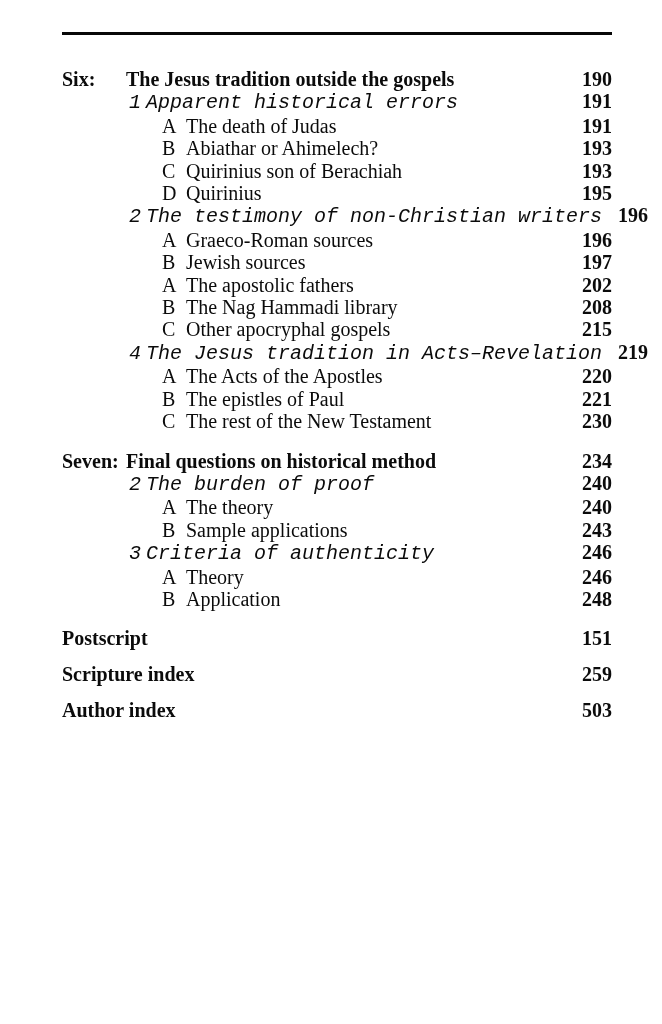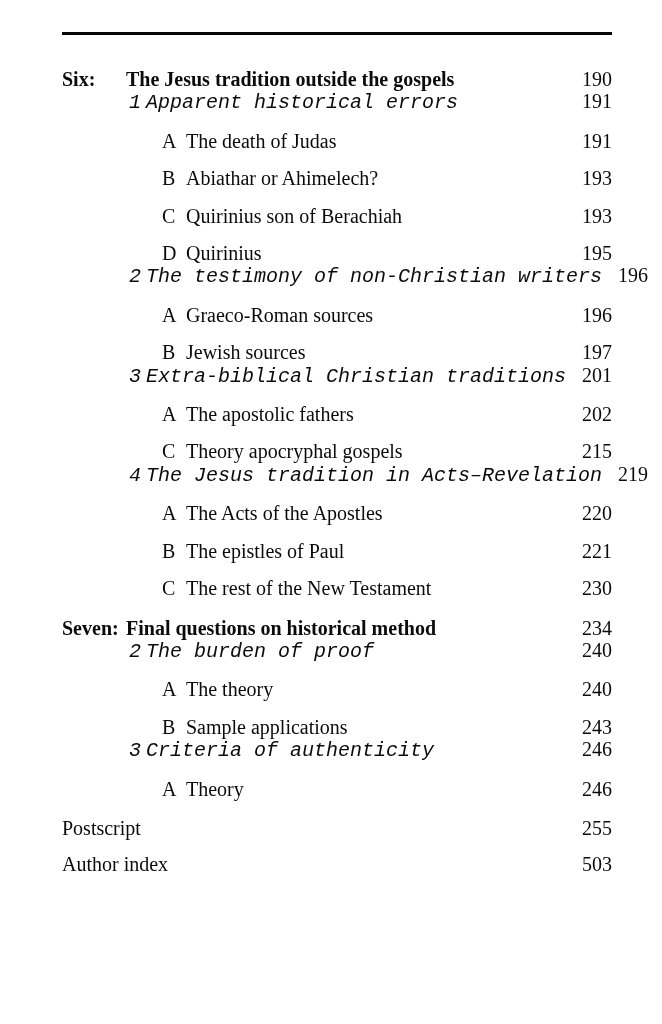--- a/index.html
+++ b/index.html
@@ -9,29 +9,29 @@
     font-family:"Liberation Serif","DejaVu Serif",serif;
     color:#0b0b0b;
     -webkit-font-smoothing:antialiased;
   }
   .page { position:absolute; left:62px; top:32px; width:550px; }
   .rule { height:3px; background:#070707; width:100%; }
   .toc { margin-top:33px; }
   .section { margin-bottom:17px; }
   .row { display:flex; align-items:baseline; line-height:22.4px; font-size:20px;justify-content:space-between; }
   .left { flex:1 1 auto; white-space:nowrap; }
-  .pg { flex:0 0 46px; text-align:right; font-style:normal; font-weight:normal; }
+  .pg { flex:0 0 46px; text-align:right; font-style:normal; font-weight:bold; }
   .chap-row .left { font-weight:bold; }
   .chap-label { display:inline-block; width:64px; }
   .row-num .left { padding-left:67px; font-style:italic;font-family:Liberation Mono, monospace; }
   .row-num .mk { display:inline-block; width:17px; }
-  .row-letter .left { padding-left:100px;margin-top:15px; }
+  .row-letter .left { padding-left:100px; }
   .row-letter .mk { display:inline-block; width:24px; }
   .backmatter { margin-bottom:13.5px; }
-  .backmatter .left { font-weight:normal; }
+  .backmatter .left { font-weight:bold; }
 </style>
 </head>
 <body>
 
 <div class="page">
   <div class="rule"></div>
 
   <div class="toc">
 
     <div class="section">
@@ -64,30 +64,30 @@
         <span class="pg">196</span>
       </div>
       <div class="row row-letter">
         <span class="left"><span class="mk">A</span><span class="ttl">Graeco-Roman sources</span></span>
         <span class="pg">196</span>
       </div>
       <div class="row row-letter">
         <span class="left"><span class="mk">B</span><span class="ttl">Jewish sources</span></span>
         <span class="pg">197</span>
       </div>
-      <div class="row row-num">
-        <span class="left"><span class="mk">3</span><span class="ttl">Extra-biblical Christian traditions</span></span>
-        <span class="pg">201</span>
-      </div>
       <div class="row row-letter">
         <span class="left"><span class="mk">A</span><span class="ttl">The apostolic fathers</span></span>
         <span class="pg">202</span>
       </div>
       <div class="row row-letter">
-        <span class="left"><span class="mk">C</span><span class="ttl">Theory apocryphal gospels</span></span>
+        <span class="left"><span class="mk">B</span><span class="ttl">The Nag Hammadi library</span></span>
+        <span class="pg">208</span>
+      </div>
+      <div class="row row-letter">
+        <span class="left"><span class="mk">C</span><span class="ttl">Other apocryphal gospels</span></span>
         <span class="pg">215</span>
       </div>
       <div class="row row-num">
         <span class="left"><span class="mk">4</span><span class="ttl">The Jesus tradition in Acts–Revelation</span></span>
         <span class="pg">219</span>
       </div>
       <div class="row row-letter">
         <span class="left"><span class="mk">A</span><span class="ttl">The Acts of the Apostles</span></span>
         <span class="pg">220</span>
       </div>
@@ -119,25 +119,33 @@
         <span class="pg">243</span>
       </div>
       <div class="row row-num">
         <span class="left"><span class="mk">3</span><span class="ttl">Criteria of authenticity</span></span>
         <span class="pg">246</span>
       </div>
       <div class="row row-letter">
         <span class="left"><span class="mk">A</span><span class="ttl">Theory</span></span>
         <span class="pg">246</span>
       </div>
+      <div class="row row-letter">
+        <span class="left"><span class="mk">B</span><span class="ttl">Application</span></span>
+        <span class="pg">248</span>
+      </div>
     </div>
 
     <div class="row backmatter">
       <span class="left">Postscript</span>
-      <span class="pg">255</span>
+      <span class="pg">151</span>
+    </div>
+    <div class="row backmatter">
+      <span class="left">Scripture index</span>
+      <span class="pg">259</span>
     </div>
     <div class="row backmatter">
       <span class="left">Author index</span>
       <span class="pg">503</span>
     </div>
 
   </div>
 </div>
 
 </body></html>

